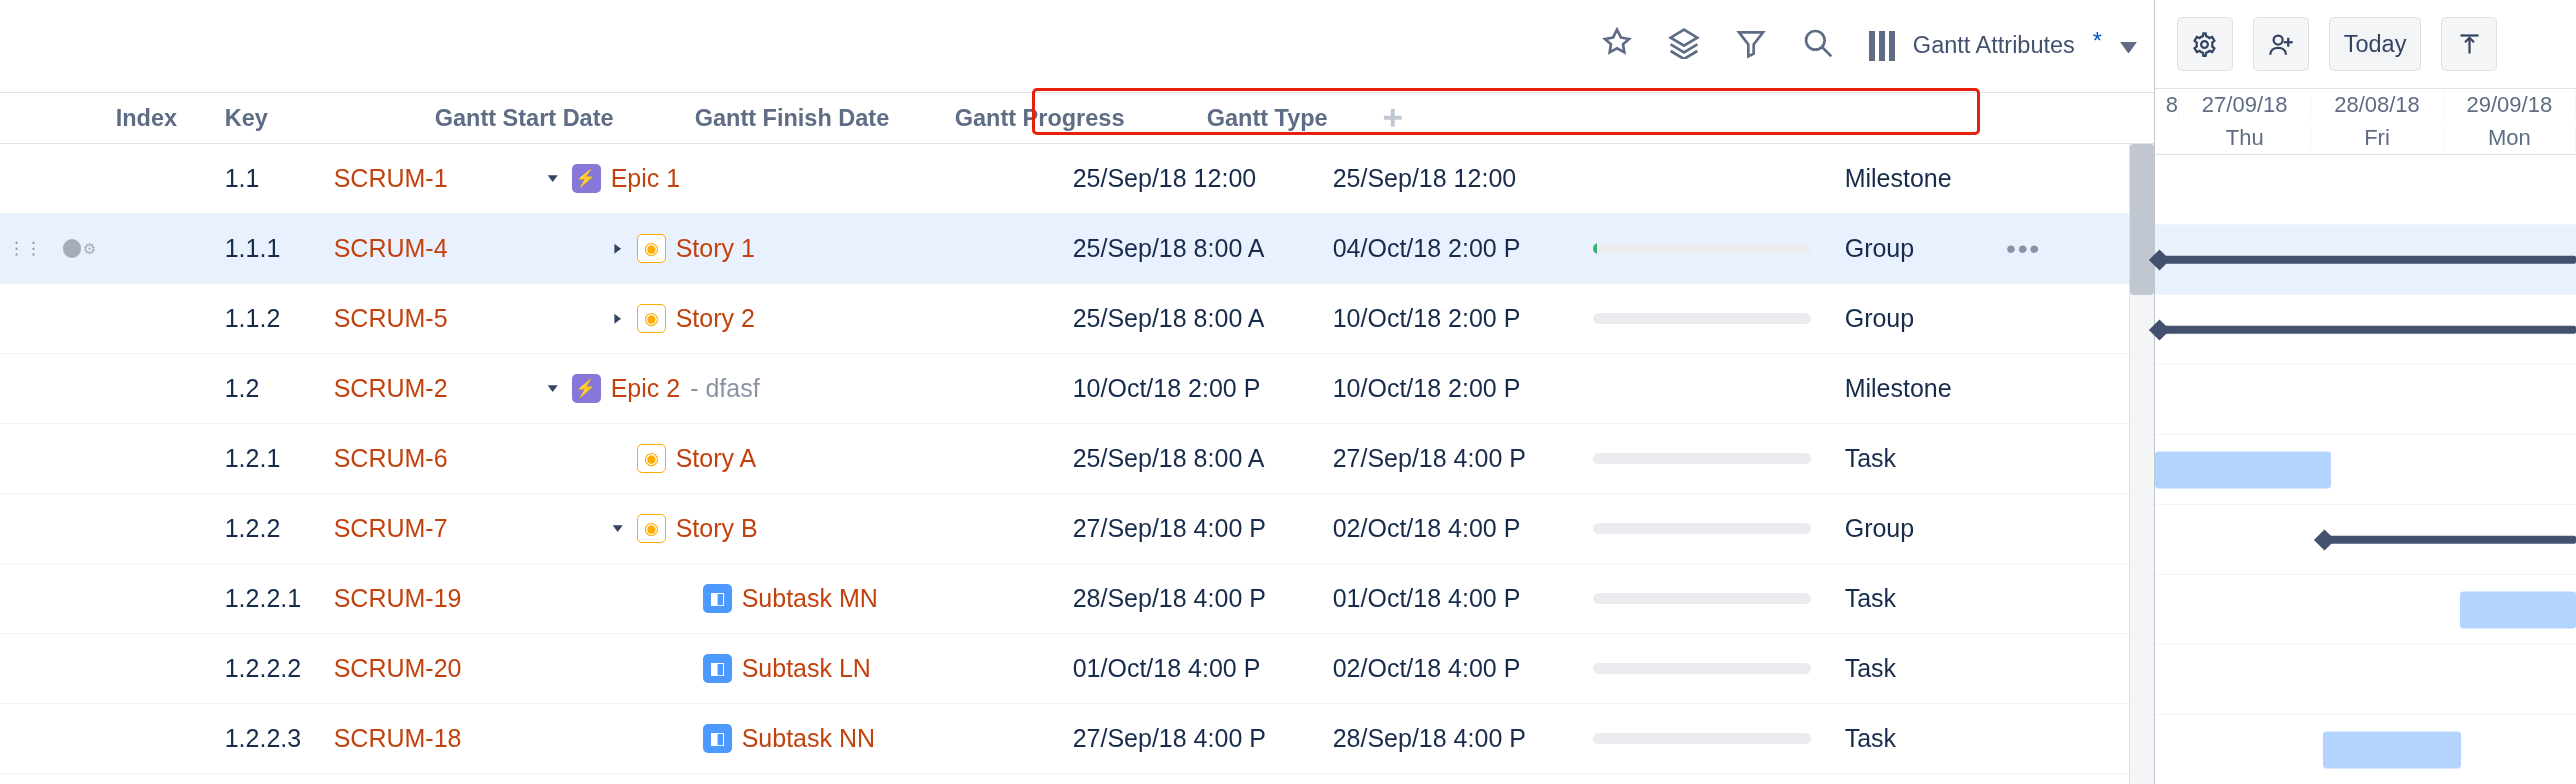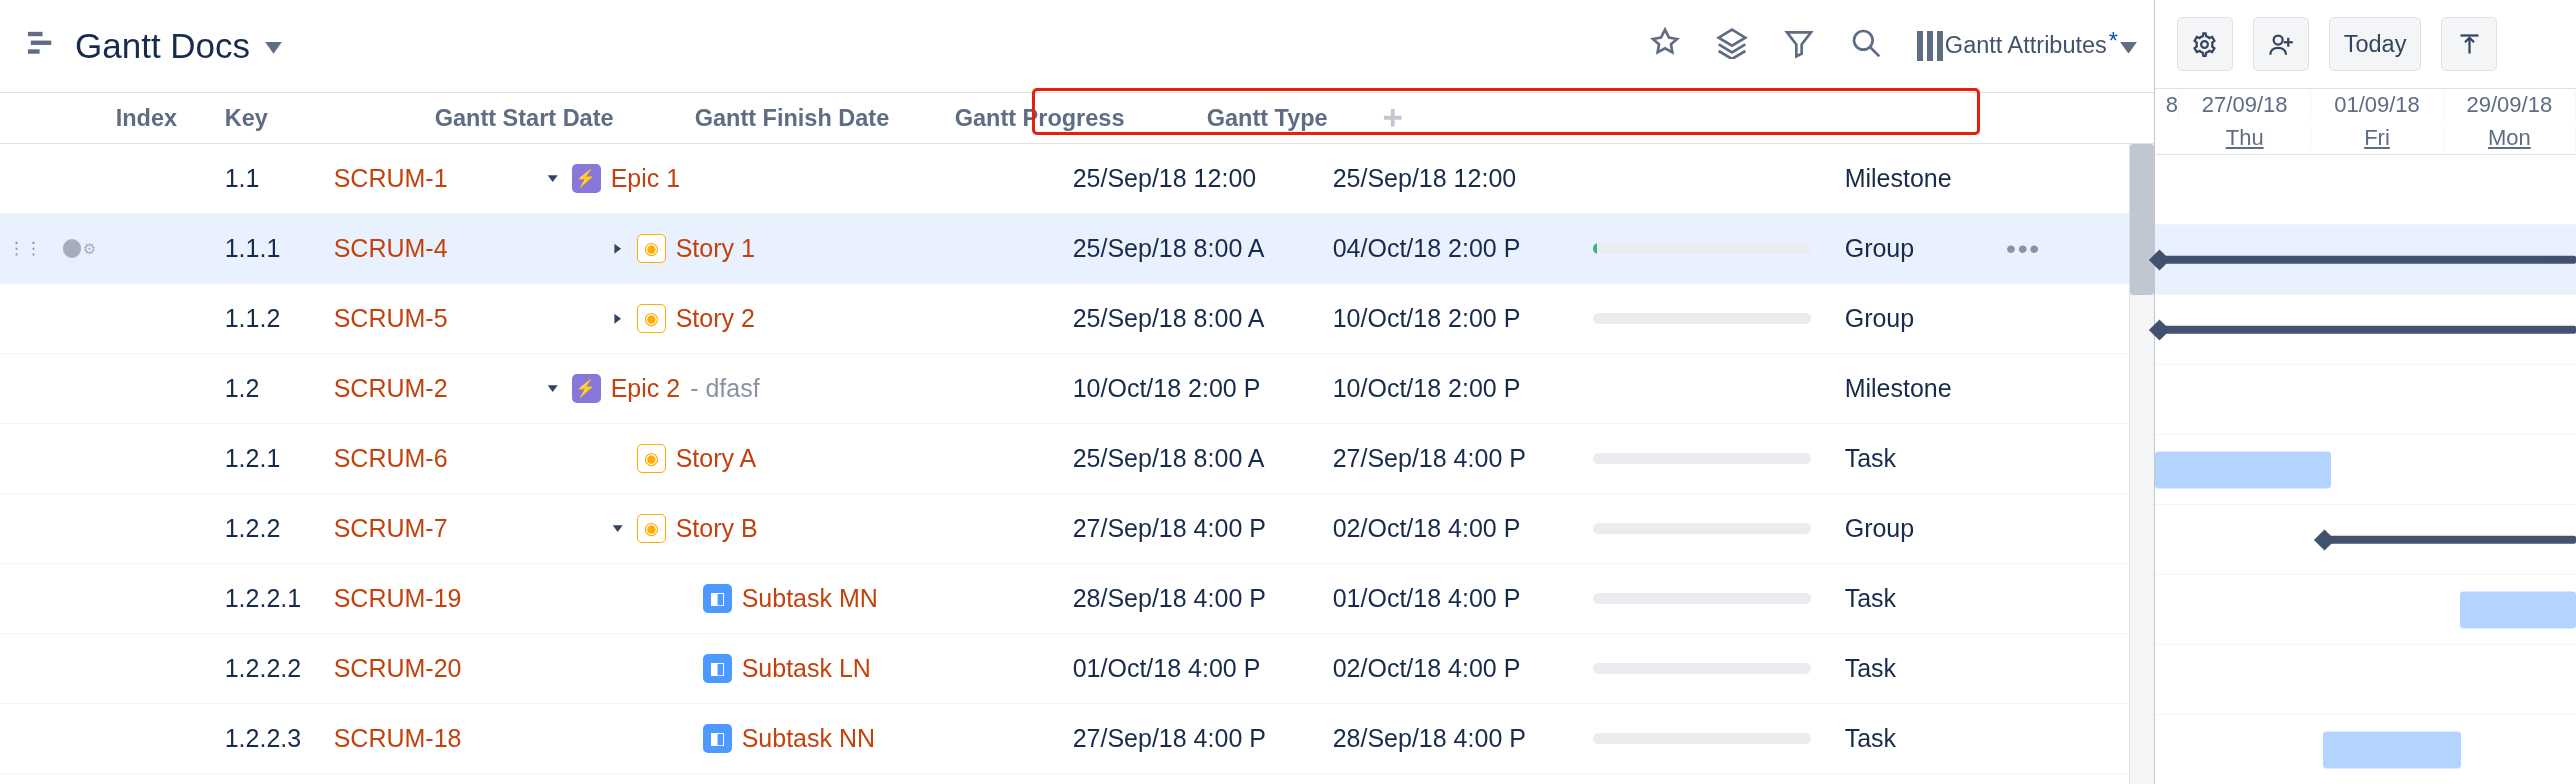--- a/index.html
+++ b/index.html
@@ -10,21 +10,21 @@
 
   
   .toolbar { height: 92px; display: flex; align-items: center; padding: 0 17px 0 25px; }
   .title-wrap { display: flex; align-items: center; gap: 15px; cursor: pointer; }
   .title-icon svg { width: 35px; height: 35px; fill: #5e6c84; }
   .title { font-size: 35px; color: #172b4d; }
   .title-caret svg { width: 17px; height: 11.7px; fill: #5e6c84; }
   .spacer { flex: 1; }
   .tool-icons { display: flex; align-items: center; gap: 35px; }
   .tool-icons .ticon svg { width: 32px; height: 32px; stroke: #5e6c84; fill: none; stroke-width: 2; }
-  .attr-link { display: flex; align-items: center; gap: 2px; color: #42526e; cursor: pointer; }
+  .attr-link { display: flex; align-items: center; gap: 18px; color: #42526e; cursor: pointer; }
   .attr-link .star { color: #0052cc; }
   .attr-link .star sup { font-size: 23.5px; }
   .columns-icon { display: inline-flex; gap: 4.2px; }
   .columns-icon span { width: 5.9px; height: 30px; background: #5e6c84; }
 
   
   .header-row { height: 52px; display: flex; align-items: center; border-top: 1.7px solid #dfe1e6; border-bottom: 1.7px solid #dfe1e6; font-size: 23.5px; color: #5e6c84; font-weight: 600; position: relative; }
   .col { padding: 0 6.7px; }
   .c-index { width: 109px; margin-left: 109px; }
   .c-key { width: 210px; }
@@ -66,50 +66,35 @@
   .vscroll .thumb { width: 100%; height: 151px; background: #c1c7d0; border-radius: 3.4px; }
 
   
   .r-toolbar { height: 92px; display: flex; align-items: center; gap: 13.4px; padding: 0 15px; }
   .rbtn { height: 54px; min-width: 54px; padding: 0 13.4px; border: 1.7px solid #dfe1e6; background: #f4f5f7; border-radius: 5px; display: inline-flex; align-items: center; justify-content: center; font-size: 23.5px; color: #344563; cursor: pointer; margin-left: 7px; }
   .rbtn svg { width: 27px; height: 27px; stroke: #344563; fill: none; stroke-width: 2; }
   .r-header { height: 67px; border-top: 1.7px solid #dfe1e6; border-bottom: 1.7px solid #dfe1e6; display: flex; flex-direction: column; }
   .r-dates { display: flex; height: 34px; align-items: center; }
   .r-dates div { width: 138px; text-align: center; font-size: 22px; color: #5e6c84; border-right: 0.8px solid #f4f5f7; }
   .r-days { display: flex; height: 34px; align-items: center; }
-  .r-days div { width: 138px; text-align: center; font-size: 22px; color: #5e6c84; border-right: 0.8px solid #f4f5f7; text-decoration: underline; }
+  .r-days div { width: 138px; text-align: center; font-size: 22px; color: #5e6c84; border-right: 0.8px solid #f4f5f7; }
   .r-rows { flex: 1; position: relative; }
   .r-row { height: 70px; border-bottom: 1.7px solid #f4f5f7; position: relative; }
   .r-row.selected { background: #eaf1fe; }
   .gbar { position: absolute; top: 50%; transform: translateY(-50%); height: 8.4px; background: #42526e; border-radius: 1.7px; }
   .gtask { height: 37px; background: #b3d4ff; border-radius: 3.4px; }
   .diamond { position: absolute; top: 50%; width: 15px; height: 15px; background: #42526e; transform: translateY(-50%) rotate(45deg); }
 </style>
 </head>
 <body>
 
 <div class="app">
   <div class="left">
 
     <div class="toolbar">
-      <div class="title-wrap">
-        <span class="title-icon">
-          <svg viewBox="0 0 24 24">
-              <rect x="2" y="4" width="10" height="3"></rect>
-              <rect x="4" y="10" width="14" height="3"></rect>
-              <rect x="2" y="16" width="8" height="3"></rect>
-            </svg>
-        </span>
-        <span class="title">Gantt Docs</span>
-        <span class="title-caret">
-          <svg viewBox="0 0 20 14">
-              <polygon points="0,0 20,0 10,14"></polygon>
-            </svg>
-        </span>
-      </div>
       <div class="spacer"></div>
       <div class="tool-icons">
         <span class="ticon"><svg viewBox="0 0 24 24">
               <path d="M12 2l3 6 6 1-4.5 4 1 6-5.5-3-5.5 3 1-6L3 9l6-1z"></path>
             </svg></span>
         <span class="ticon"><svg viewBox="0 0 24 24">
               <polygon points="12,2 22,8 12,14 2,8"></polygon>
               <polyline points="2,13 12,19 22,13"></polyline>
               <polyline points="2,18 12,24 22,18"></polyline>
             </svg></span>
@@ -393,21 +378,21 @@
             <line x1="4" y1="4" x2="20" y2="4"></line>
             <polyline points="8,10 12,6 16,10"></polyline>
             <line x1="12" y1="6" x2="12" y2="20"></line>
           </svg>
         </div>
     </div>
     <div class="r-header">
       <div class="r-dates">
         <div style="width:25px;text-align:right;">8</div>
         <div>27/09/18</div>
-        <div>01/09/18</div>
+        <div>28/08/18</div>
         <div>29/09/18</div>
       </div>
       <div class="r-days">
         <div style="width:25px"></div>
         <div>Thu</div>
         <div>Fri</div>
         <div>Mon</div>
       </div>
     </div>
     <div class="r-rows" id="timeline-rows">

